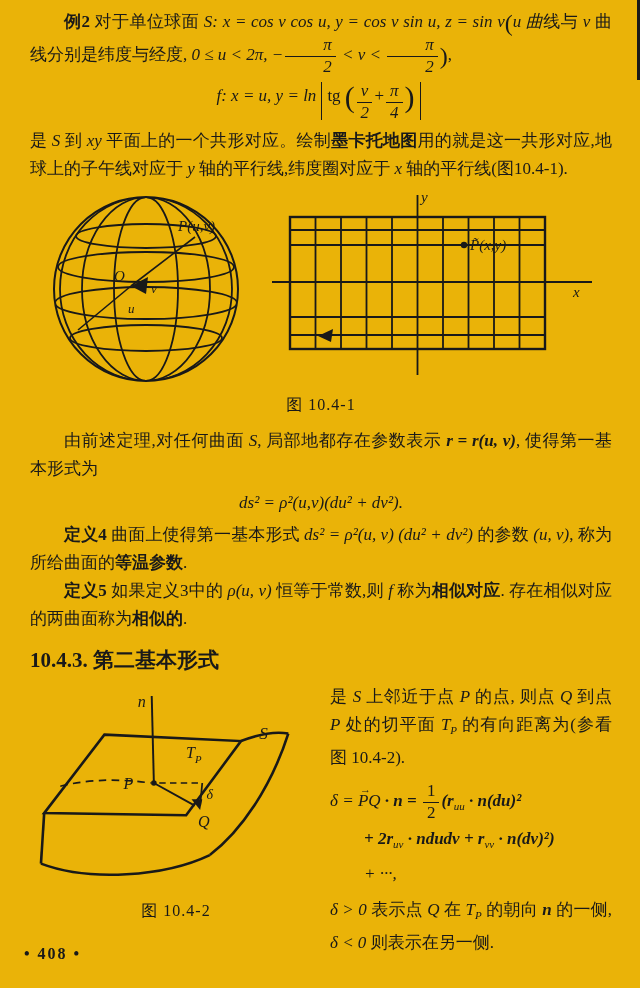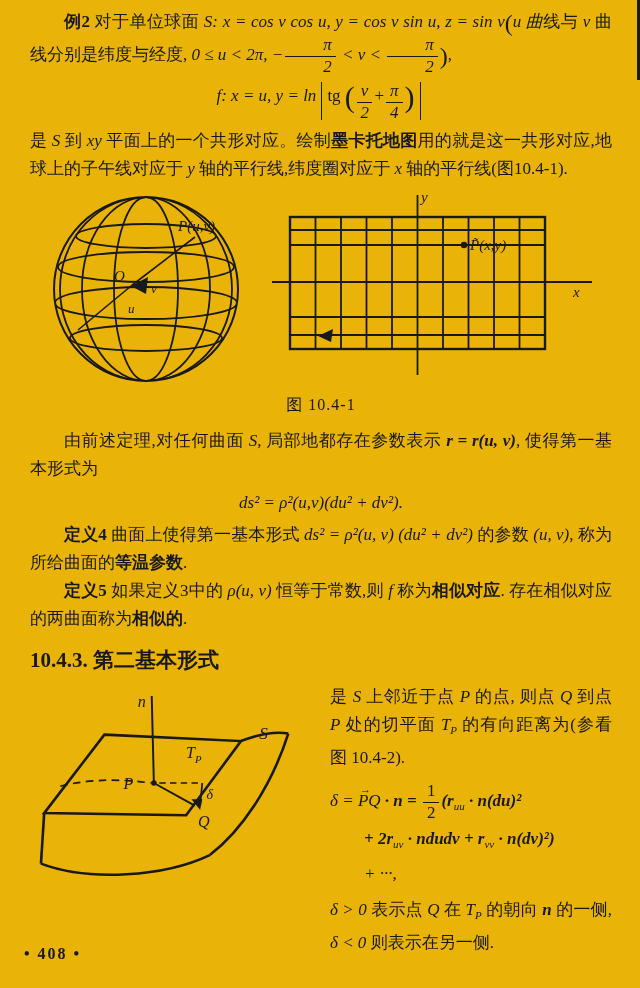--- a/index.html
+++ b/index.html
@@ -155,20 +155,21 @@
         <line x1="160" y1="93" x2="158" y2="114" stroke="#191919" stroke-width="1.6"></line>
         <line x1="115" y1="93" x2="153" y2="114" stroke="#191919" stroke-width="1.8"></line>
         <path d="M158,118 L150,108 L160,108 Z" fill="#191919"></path>
         <text x="100" y="22" font-size="15" class="svg-italic">n</text>
         <text x="145" y="70" font-size="15" class="svg-italic"><tspan>T</tspan><tspan font-size="10" dy="4">P</tspan></text>
         <text x="213" y="52" font-size="16" class="svg-italic">S</text>
         <text x="96" y="99" font-size="15" class="svg-italic" text-anchor="end">P</text>
         <text x="164" y="108" font-size="13" class="svg-italic">δ</text>
         <text x="156" y="134" font-size="15" class="svg-italic">Q</text>
       </svg>
+      <div class="caption" style="margin-top:14px;">图   10.4-2</div>
     </div>
 
     <div class="bottom-right">
       <p class="para"><span>是 </span><span class="m">S</span><span> 上邻近于点 </span><span class="m">P</span><span> 的点, 则点 </span><span class="m">Q</span><span> 到点 </span><span class="m">P</span><span> 处的切平面 </span><span class="m">T</span><sub>P</sub><span> 的有向距离为(参看图 10.4-2).</span></p>
 
       <div style="margin:10px 0 8px;">
         <div class="fline">
           <span class="m">δ = </span><span class="vecwrap"><span class="vecarrow">→</span><span>PQ</span></span><span class="m bold"> · n = </span><span class="frac"><span class="num" style="font-style:normal;">1</span><span class="den" style="font-style:normal;">2</span></span><span class="m bold">(r</span><sub>uu</sub><span class="m bold"> · n(du)²</span>
         </div>
         <div class="fline fline-indent">

